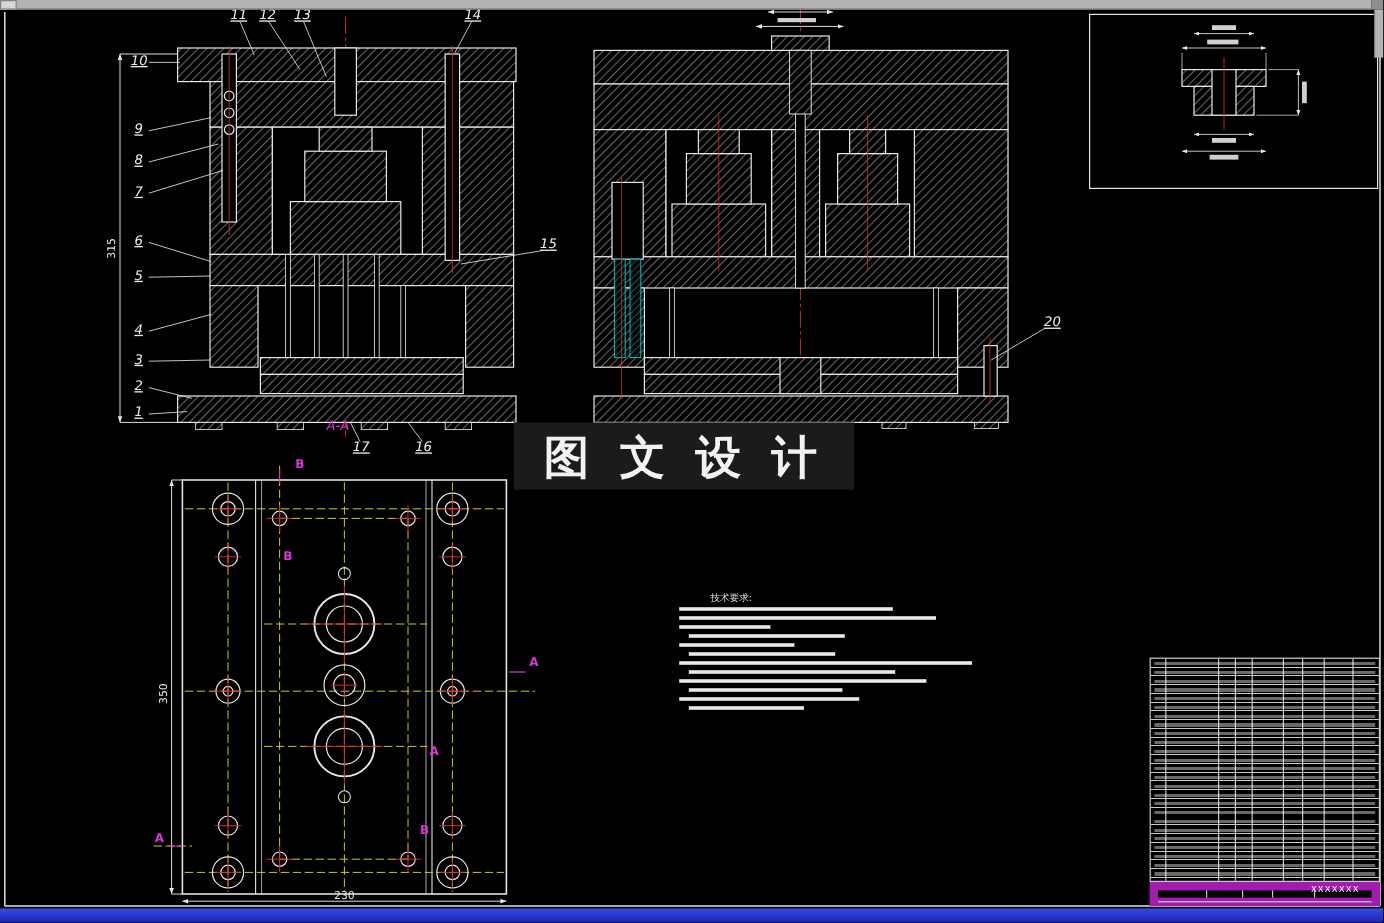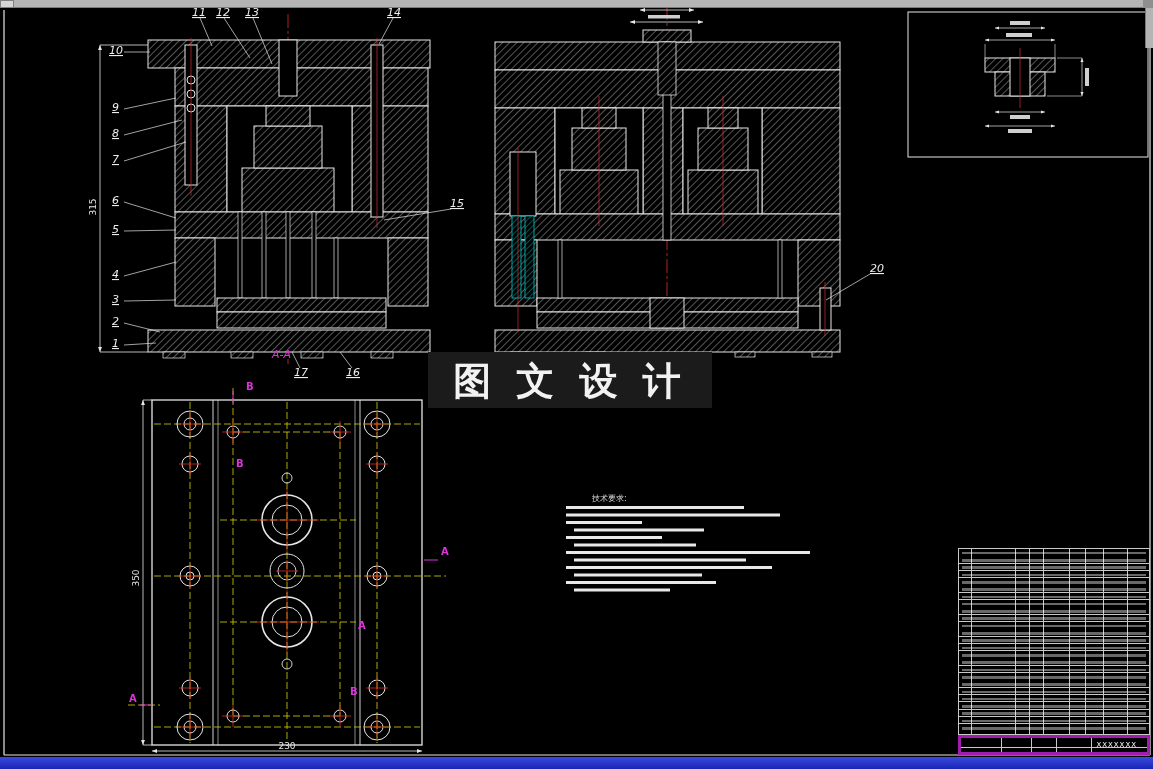--- a/index.html
+++ b/index.html
@@ -17,21 +17,21 @@
            background:linear-gradient(#3a4ae0,#1726b4);z-index:30;}
 
   
   #bom-table{position:absolute;left:958px;top:548px;width:192px;height:187px;
              border:1px solid #c9c9c9;z-index:10;
              background-image:repeating-linear-gradient(to bottom,transparent 0px,transparent 6.5px,#c9c9c9 6.5px,#c9c9c9 7.3px);}
   #bom-table .col{position:absolute;top:0;width:1px;height:100%;background:#c9c9c9;}
   #bom-table .smear{position:absolute;left:3px;right:3px;top:1px;bottom:1px;opacity:.75;
              background-image:repeating-linear-gradient(to bottom,transparent 0px,transparent 1.8px,rgba(255,255,255,.55) 1.8px,rgba(255,255,255,.55) 4.4px,transparent 4.4px,transparent 7.3px);}
   #title-block{position:absolute;left:958px;top:735px;width:192px;height:20px;
-             border:3px solid #a21caf;z-index:10;}
+             border:7px solid #a21caf;z-index:10;}
   #title-block .v{position:absolute;top:0;width:1px;height:100%;background:#c9c9c9;}
   #title-block .h{position:absolute;left:0;width:100%;height:1px;background:#c9c9c9;}
   #title-block .code{position:absolute;right:10px;bottom:3px;color:#fff;font-size:7px;letter-spacing:1px;}
 </style>
 </head>
 <body>
 
 <div id="screen">
 
 <svg width="1153" height="757" viewBox="0 0 1153 757" style="position:absolute;left:0;top:0;z-index:1;">

